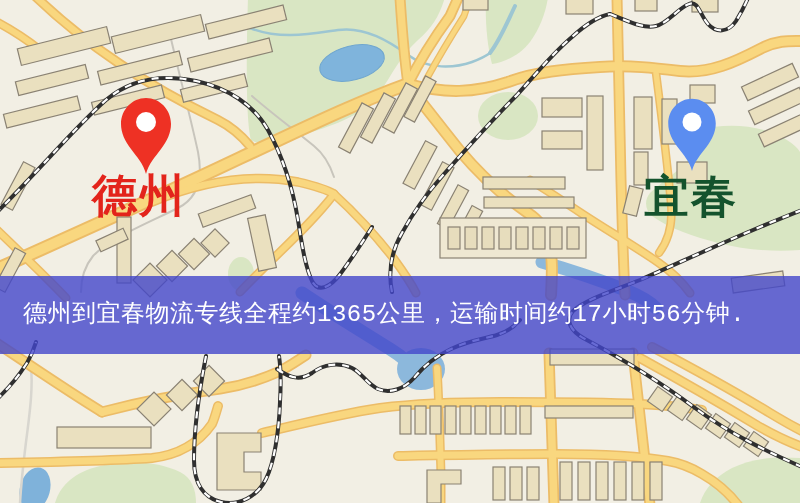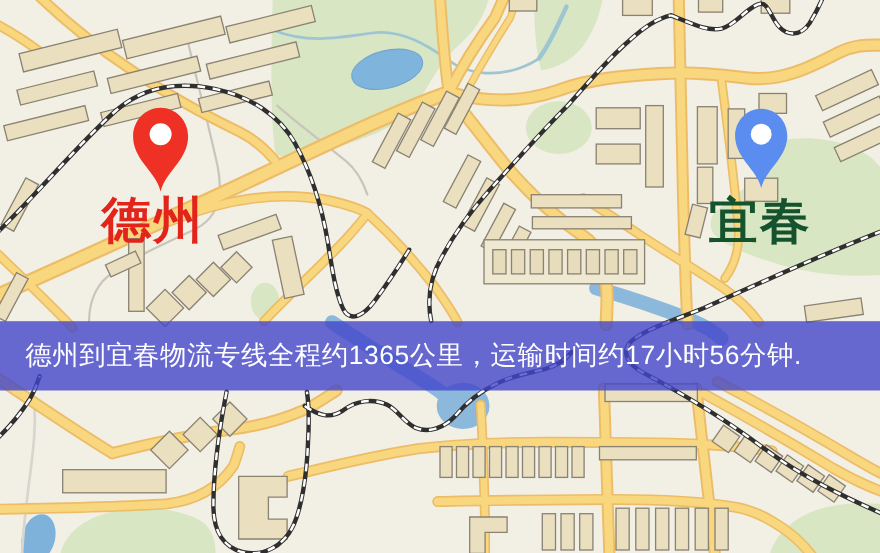--- a/index.html
+++ b/index.html
@@ -1,23 +1,23 @@
 <!DOCTYPE html>
 <html><head>
 <meta charset="utf-8">
 <style>
   html,body{margin:0;padding:0;background:#000;}
   #stage{position:relative;width:800px;height:503px;overflow:hidden;
-         font-family:Liberation Sans, sans-serif;background:#f2efe4;text-align:right;}
+         font-family:Liberation Mono, monospace;background:#f2efe4;text-align:right;}
   #map-svg{position:absolute;left:0;top:0;width:800px;height:503px;display:block;}
   .pin-label{position:absolute;font-weight:700;font-size:45px;line-height:1;
              letter-spacing:2px;white-space:nowrap;z-index:4;}
   .origin-label{left:92px;top:177px;color:#e3241b;}
   .destination-label{left:644px;top:178px;color:#14532d;}
-  .banner{position:absolute;left:0;top:292px;width:800px;height:63px;
+  .banner{position:absolute;left:0;top:276px;width:800px;height:78px;
           background:rgba(66,70,202,0.80);z-index:3;display:flex;align-items:center;}
   .banner-text{color:#ffffff;font-size:24px;line-height:1;padding-left:23px;
                white-space:nowrap;letter-spacing:0.5px;}
 </style>
 </head>
 <body>
 
 <div id="stage">
 
 <svg id="map-svg" viewBox="0 0 800 503" xmlns="http://www.w3.org/2000/svg">

